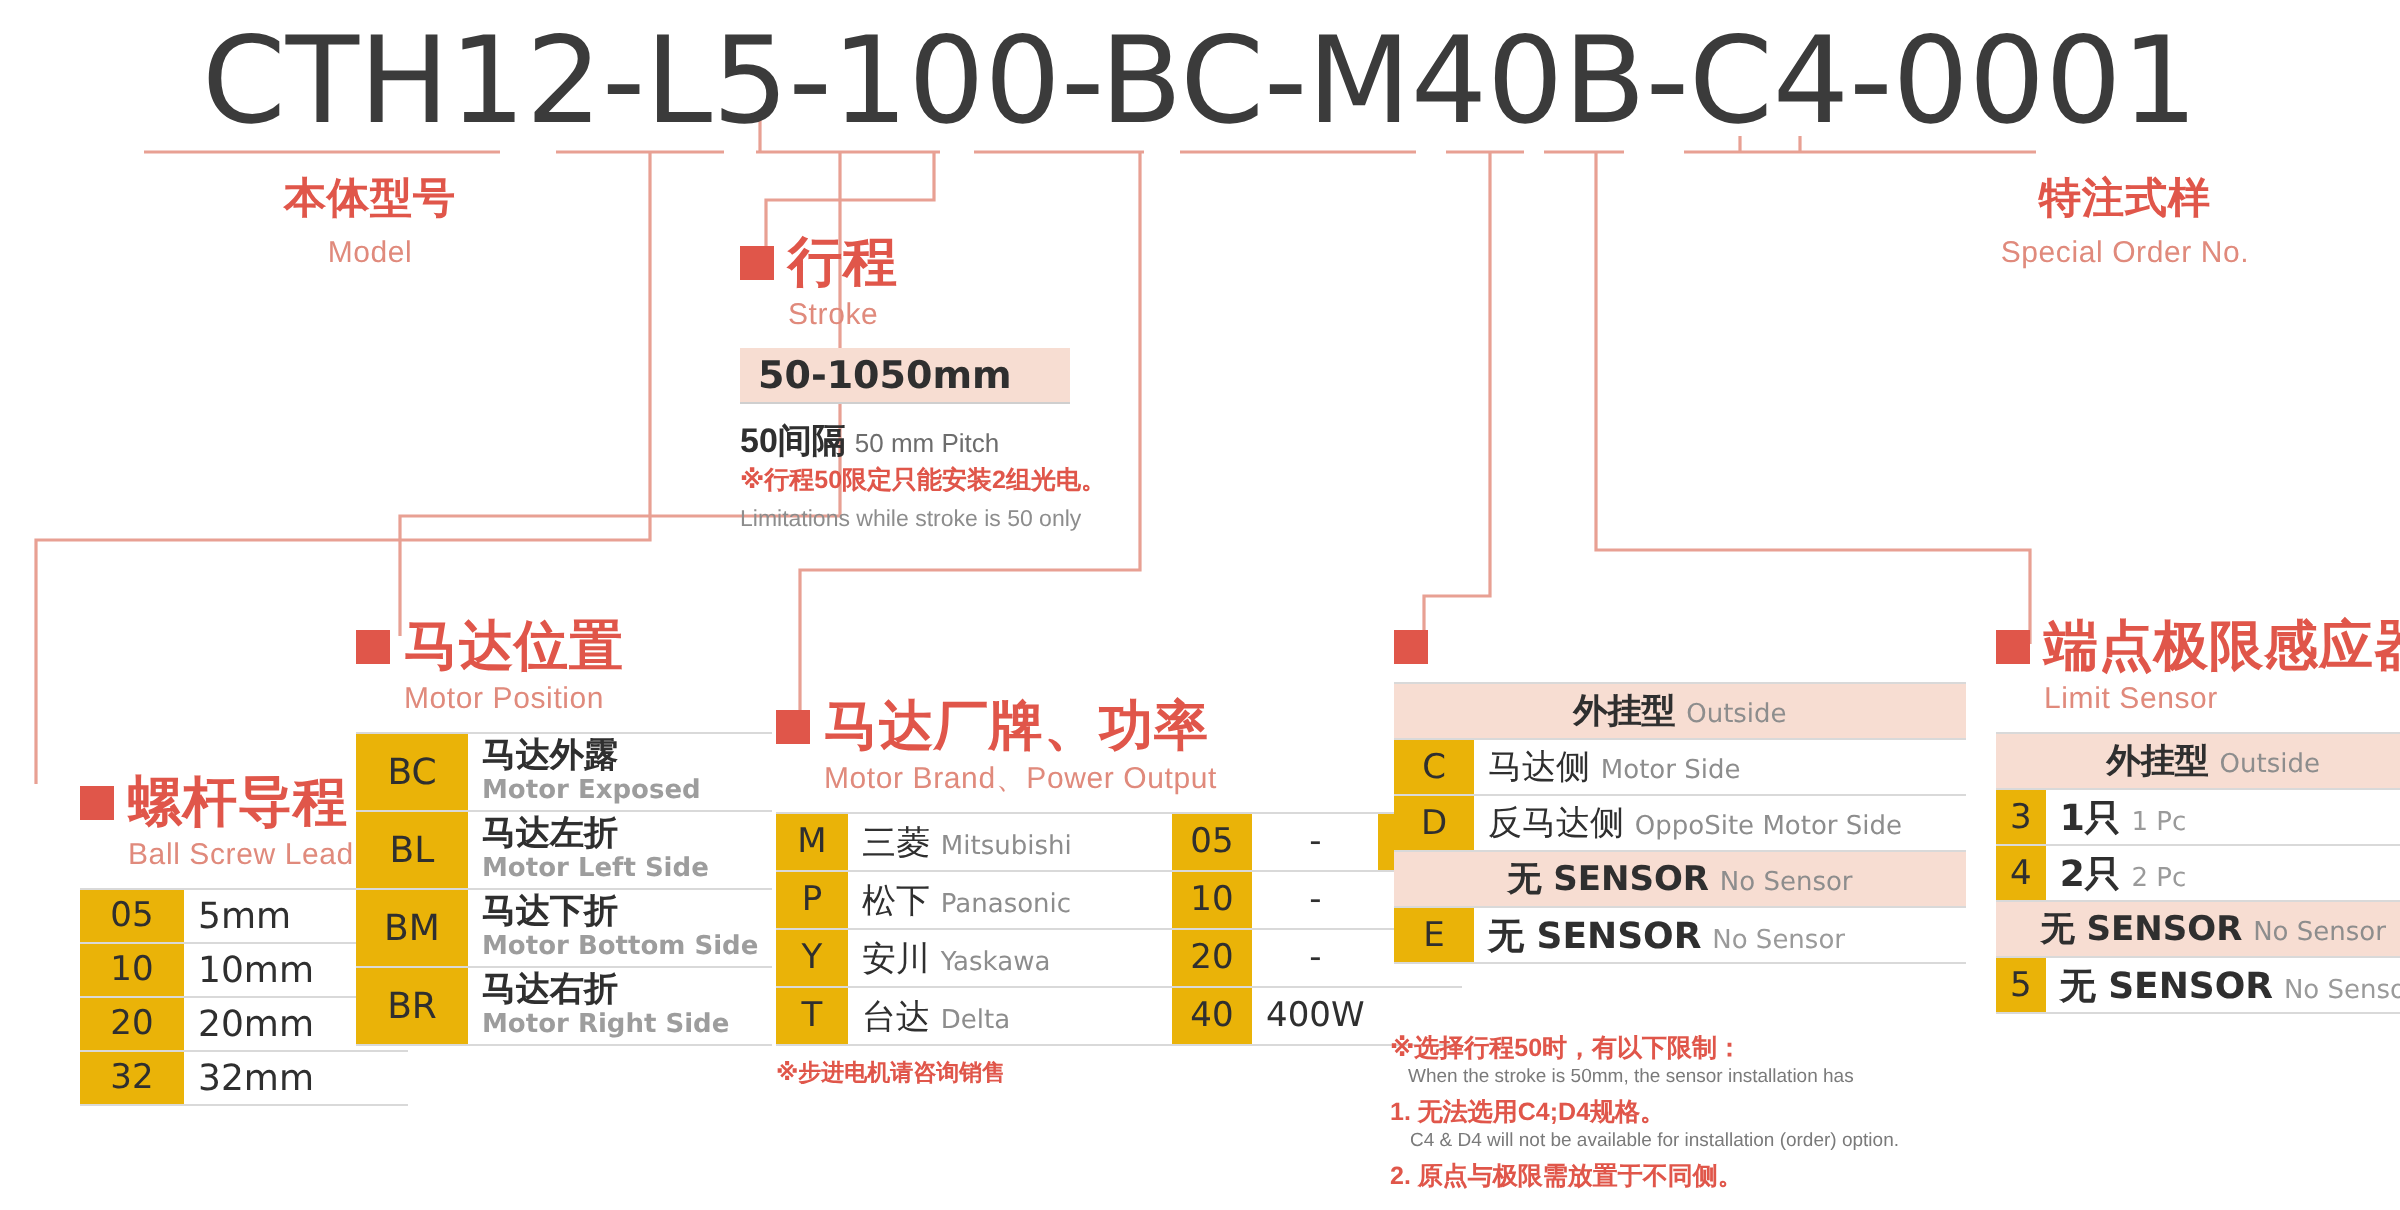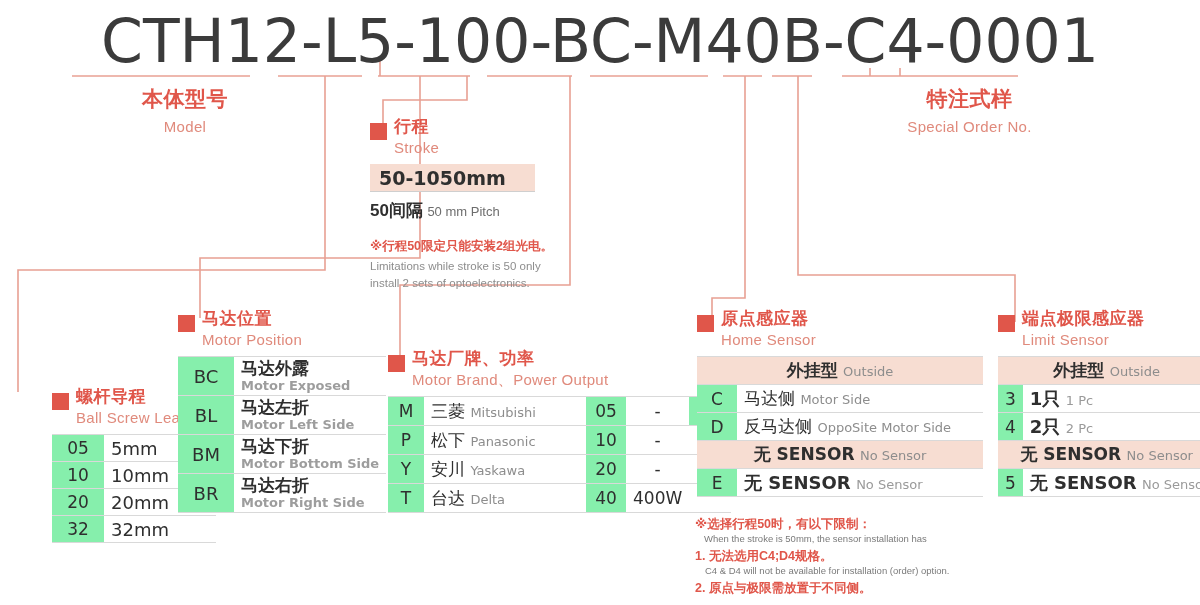--- a/index.html
+++ b/index.html
@@ -23,46 +23,46 @@
   }
 
   
   .sec{position:absolute;}
   .sec-head{display:flex;align-items:flex-start;gap:7px;}
   .sq{
     width:17px;height:17px;background:#e0564a;flex:none;margin-top:5px;
   }
   .sec-titles{line-height:1;}
   .t-cn{
-    font-size:17px;color:#e0564a;font-weight:700;white-space:nowrap;
+    font-size:27px;color:#e0564a;font-weight:700;white-space:nowrap;
     font-family:"DejaVu Sans",sans-serif;letter-spacing:.5px;
   }
   .t-en{
     font-size:15px;color:#e08a7c;white-space:nowrap;margin-top:5px;
     letter-spacing:.3px;
   }
 
   
   .tbl{border-collapse:collapse;margin-top:9px;}
   .tbl td{
     border-bottom:1px solid #d9d9d9;
     padding:0 7px;
     font-size:17px;color:#2f2f2f;
     vertical-align:middle;
     font-family:"DejaVu Sans",sans-serif;
     white-space:nowrap;
   }
   .tbl tr:first-child td{border-top:1px solid #d9d9d9;}
-  .code{background:#86efac;text-align:center;font-size:17px;color:#2f2f2f;}
+  .code{background:#eab308;text-align:center;font-size:17px;color:#2f2f2f;}
   .cn{font-size:17px;color:#2f2f2f;}
   .en{font-size:12.5px;color:#9a9a9a;}
   .en-b{font-size:13px;color:#8d8d8d;}
 
   
-  #lead{left:20px;top:388px;padding-left:32px;}
+  #lead{left:8px;top:388px;padding-left:32px;}
   #lead .tbl td{height:26px;}
   #lead .c1{width:38px;}
   #lead .c2{width:98px;font-size:18px;}
 
   
   #mpos{left:178px;top:310px;}
   #mpos .tbl td{height:38px;}
   #mpos .c1{width:42px;font-size:18px;}
   #mpos .c2{width:135px;line-height:1.12;font-weight:bold;}
   #mpos .c2 .cn{display:block;font-size:17px;}
@@ -107,29 +107,29 @@
   #stroke{left:370px;top:118px;}
   .stroke-band{
     margin-top:9px;width:165px;height:28px;background:#f7ddd2;
     display:flex;align-items:center;padding-left:9px;box-sizing:border-box;
     border-bottom:1px solid #cfcfcf;
   }
   .stroke-band span{font-size:19px;font-weight:700;color:#2f2f2f;font-family:"DejaVu Sans",sans-serif;}
   .pitch{margin-top:7px;white-space:nowrap;}
   .pitch .p1{font-size:17px;font-weight:700;color:#2f2f2f;}
   .pitch .p2{font-size:13px;color:#6d6d6d;}
-  .lim-red{margin-top:16px;font-size:12.5px;color:#e0564a;font-weight:700;white-space:nowrap;}
+  .lim-red{margin-top:0;font-size:12.5px;color:#e0564a;font-weight:700;white-space:nowrap;}
   .lim-en{margin-top:3px;font-size:11.5px;color:#8d8d8d;line-height:1.45;}
 
   
   .plain{position:absolute;text-align:center;}
   .plain .t-cn{font-size:21px;}
   .plain .t-en{font-size:15px;}
   #model{left:60px;top:85px;width:250px;}
-  #special{left:852px;top:85px;width:235px;}
+  #special{left:945px;top:85px;width:235px;}
 
   
   #homenote{position:absolute;left:695px;top:516px;width:300px;}
   .r-title{font-size:12.5px;color:#e0564a;font-weight:700;white-space:nowrap;}
   .r-sub{font-size:9.5px;color:#7a7a7a;line-height:1.35;margin-left:9px;}
   .r-item{font-size:12.5px;color:#e0564a;font-weight:700;white-space:nowrap;margin-top:2px;}
   .r-isub{font-size:9.5px;color:#7a7a7a;line-height:1.35;margin-left:10px;}
 </style>
 </head>
 <body>
@@ -190,21 +190,20 @@
     <div class="stroke-band">
       <span>50-1050mm</span>
     </div>
     <div class="pitch">
       <span class="p1">50间隔</span>
       <span class="p2">50 mm Pitch</span>
     </div>
     <div class="lim-red">※行程50限定只能安装2组光电。</div>
     <div class="lim-en">
       <div>Limitations while stroke is 50 only</div>
-      <div>install 2 sets of optoelectronics.</div>
     </div>
   </div>
 
   <div class="sec" id="lead">
     <div class="sec-head">
       <div class="sq"></div>
       <div class="sec-titles">
         <div class="t-cn">螺杆导程</div>
         <div class="t-en">Ball Screw Lead</div>
       </div>
@@ -319,30 +318,27 @@
           <span class="cn">台达</span>
           <span class="en-b">Delta</span>
         </td>
         <td class="code bc3">40</td>
         <td class="bc4">400W</td>
         <td class="bc5 white"></td>
       </tr>
     </tbody>
       </table>
     <div class="note">
+      <div class="note-red">※步进电机请咨询销售</div>
     </div>
   </div>
 
   <div class="sec" id="home">
     <div class="sec-head">
       <div class="sq"></div>
-      <div class="sec-titles">
-        <div class="t-cn">原点感应器</div>
-        <div class="t-en">Home Sensor</div>
-      </div>
     </div>
     <table class="tbl">
       <tbody>
           <tr class="hdr">
         <td colspan="2">
           <span class="hcn">外挂型</span>
           <span class="hen">Outside</span>
         </td>
       </tr>
       <tr>

